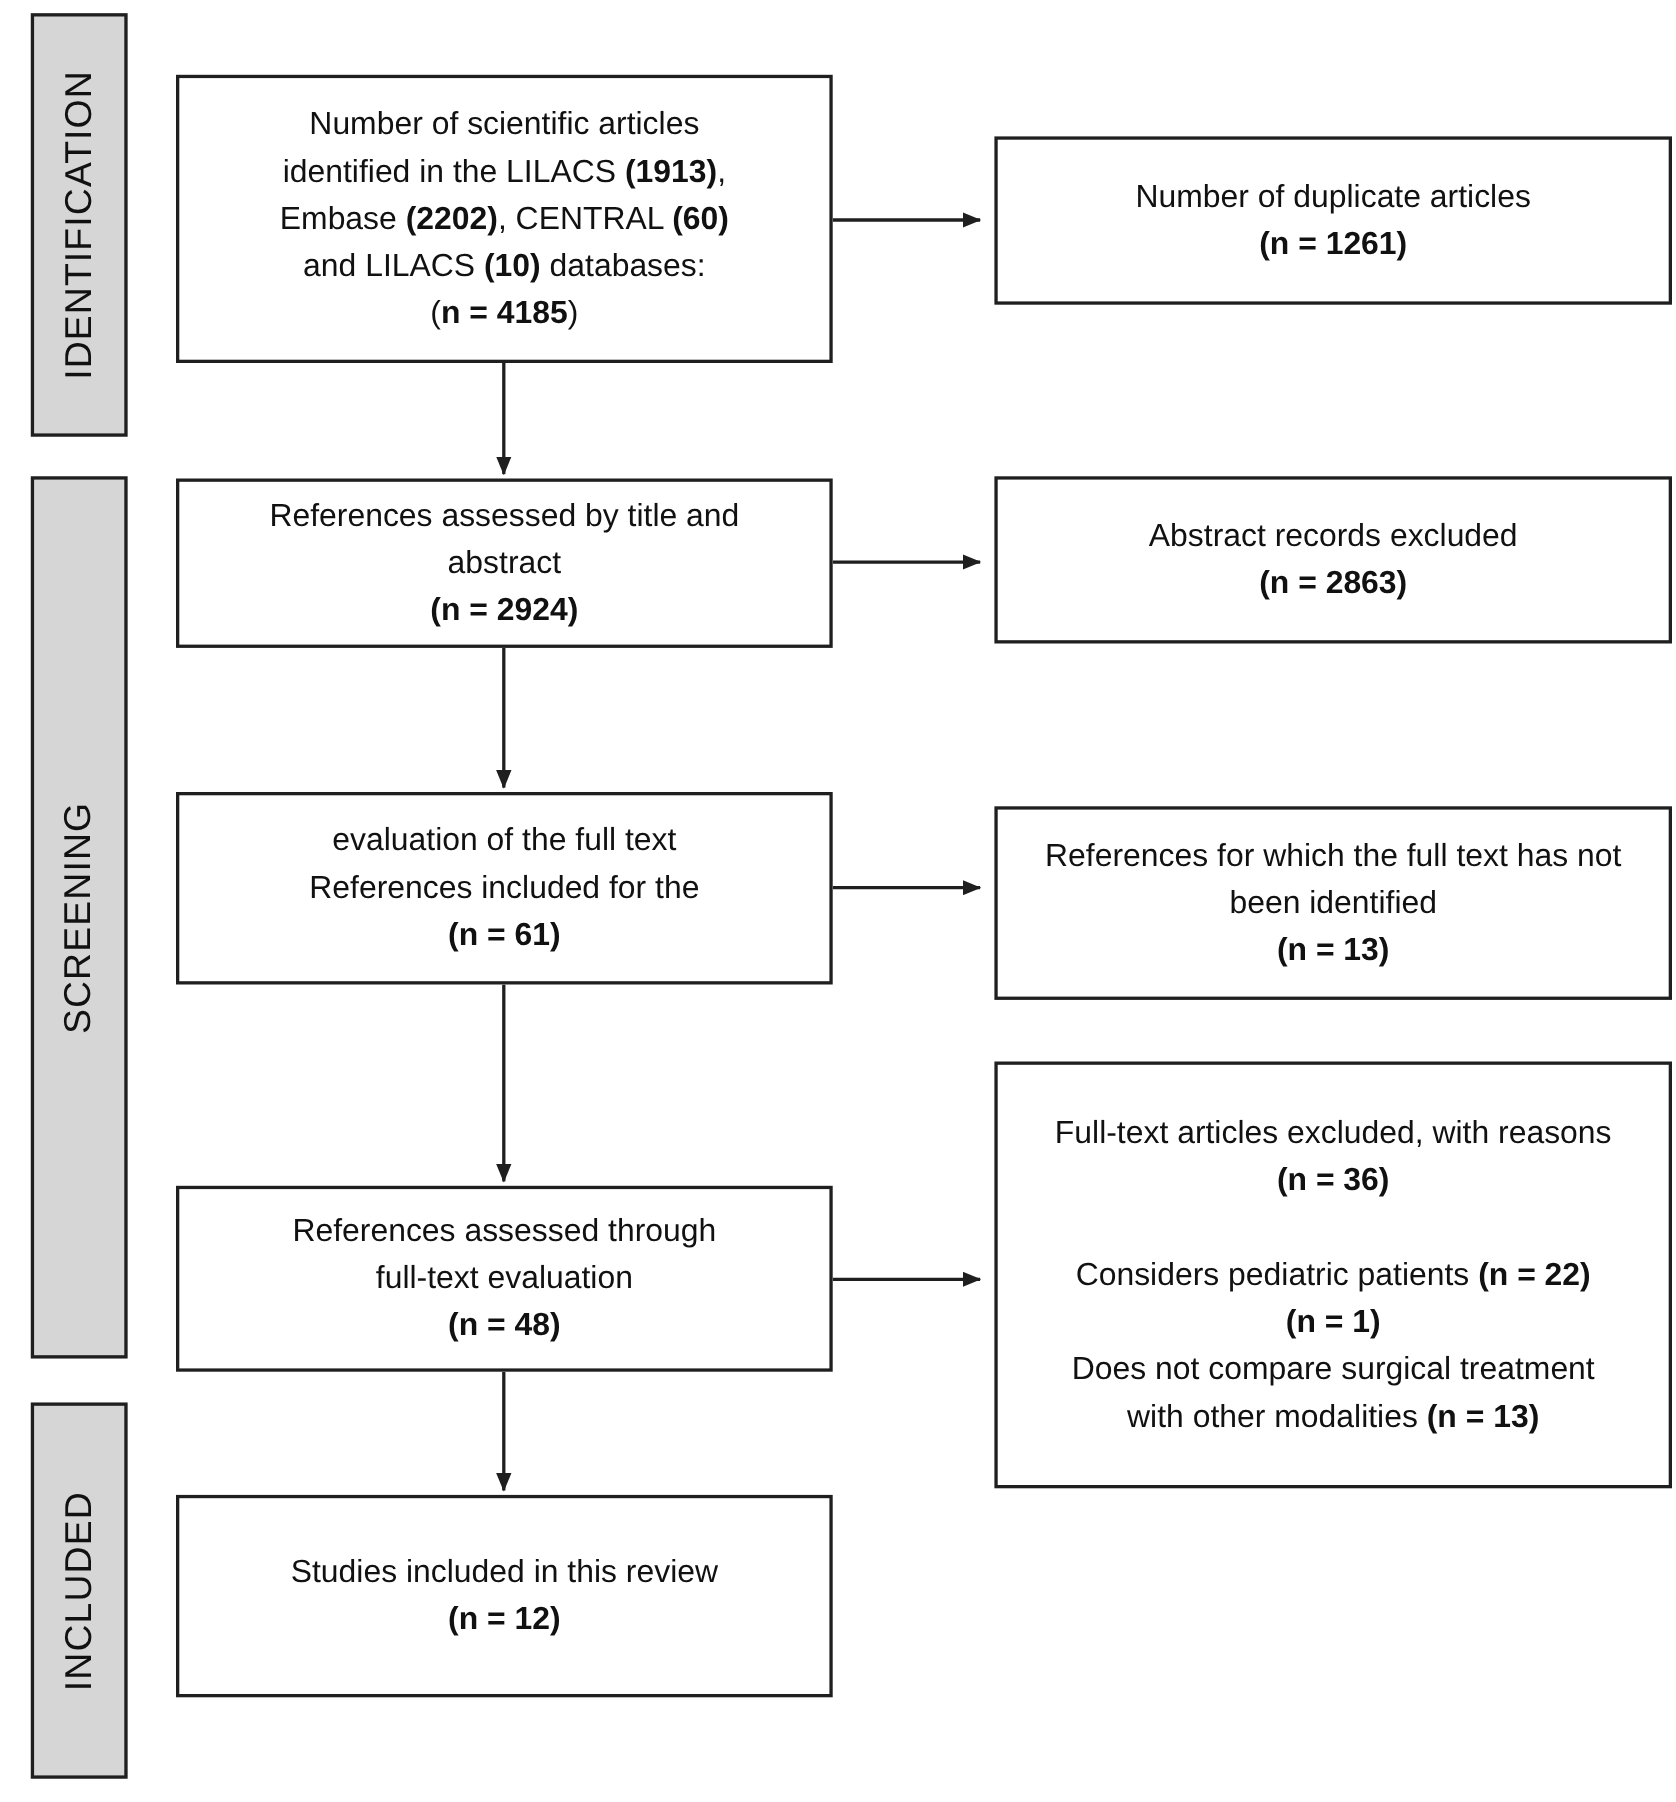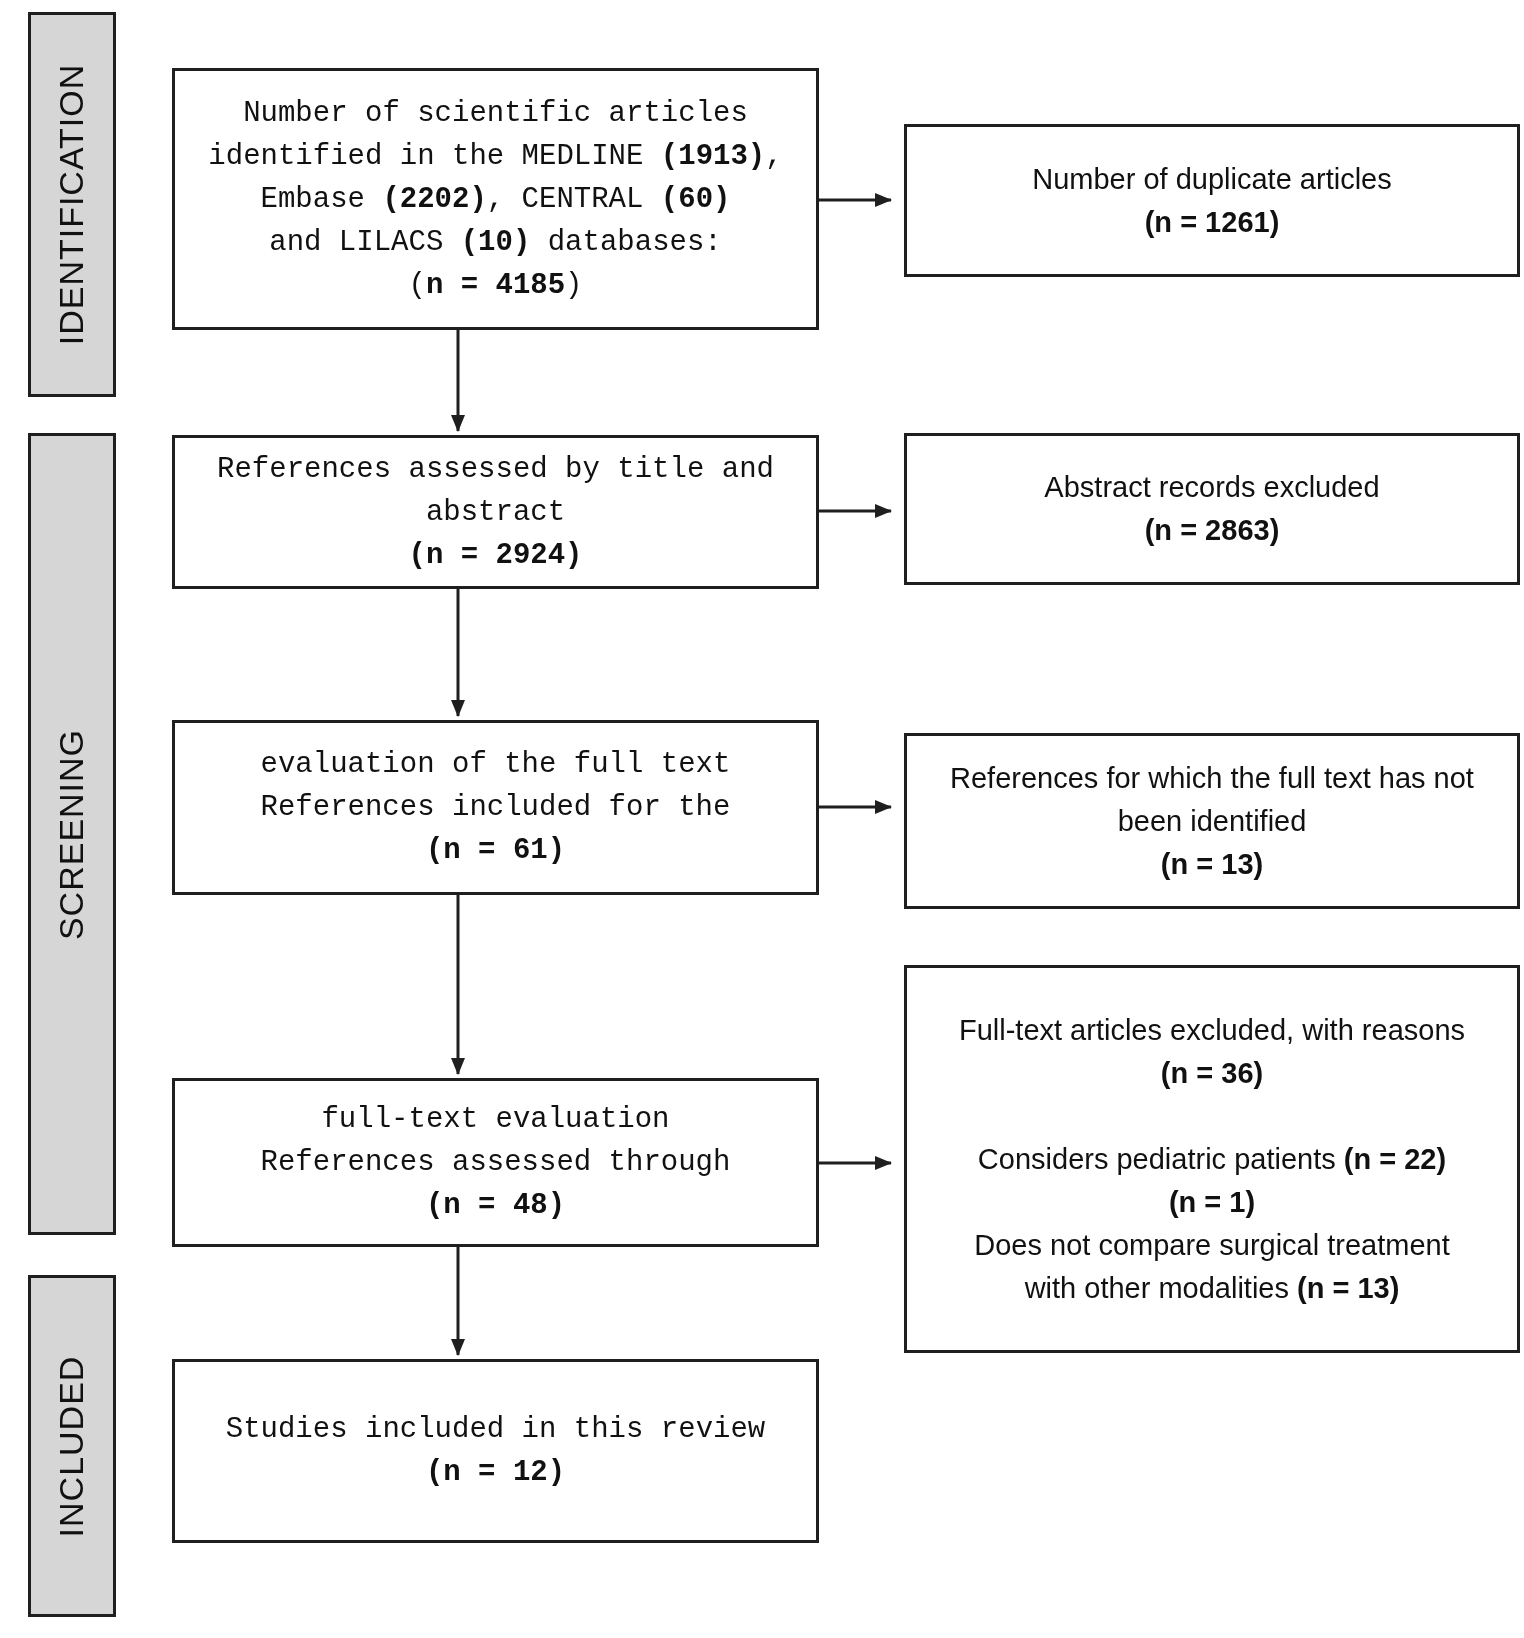--- a/index.html
+++ b/index.html
@@ -47,21 +47,21 @@
     box-sizing: border-box;
     display: flex;
     flex-direction: column;
     align-items: center;
     justify-content: center;
     text-align: center;
     font-size: 29px;
     line-height: 43px;
     padding: 6px 14px;
   }
-  .box.main  { left: 172px; width: 647px; font-family: Liberation Mono, monospace; }
+  .box.main  { left: 160px; width: 597px; }
   .box.side  { left: 904px; width: 616px; }
   #box-records-identified      { top: 68px;   height: 262px; }
   #box-title-abstract          { top: 435px;  height: 154px; }
   #box-fulltext-eligibility    { top: 720px;  height: 175px; }
   #box-fulltext-assessed       { top: 1078px; height: 169px; }
   #box-studies-included        { top: 1359px; height: 184px; }
   #box-duplicates              { top: 124px;  height: 153px; }
   #box-abstracts-excluded      { top: 433px;  height: 152px; }
   #box-fulltext-not-identified { top: 733px;  height: 176px; }
   #box-fulltext-excluded       { top: 965px;  height: 388px; }
@@ -97,38 +97,38 @@
   </div>
   <div class="stage" id="stage-screening">
     <span class="vlabel">SCREENING</span>
   </div>
   <div class="stage" id="stage-included">
     <span class="vlabel">INCLUDED</span>
   </div>
 
   <div class="box main" id="box-records-identified">
       <div class="line"><span>Number of scientific articles</span></div>
-      <div class="line"><span>identified in the MEDLINE </span><b>(1913)</b><span>,</span></div>
+      <div class="line"><span>identified in the LILACS </span><b>(1913)</b><span>,</span></div>
       <div class="line"><span>Embase </span><b>(2202)</b><span>, CENTRAL </span><b>(60)</b></div>
       <div class="line"><span>and LILACS </span><b>(10)</b><span> databases:</span></div>
       <div class="line"><span>(</span><b>n = 4185</b><span>)</span></div>
     </div>
   <div class="box main" id="box-title-abstract">
       <div class="line"><span>References assessed by title and</span></div>
       <div class="line"><span>abstract</span></div>
       <div class="line"><b>(n = 2924)</b></div>
     </div>
   <div class="box main" id="box-fulltext-eligibility">
       <div class="line"><span>evaluation of the full text</span></div>
       <div class="line"><span>References included for the</span></div>
       <div class="line"><b>(n = 61)</b></div>
     </div>
   <div class="box main" id="box-fulltext-assessed">
+      <div class="line"><span>References assessed through</span></div>
       <div class="line"><span>full-text evaluation</span></div>
-      <div class="line"><span>References assessed through</span></div>
       <div class="line"><b>(n = 48)</b></div>
     </div>
   <div class="box main" id="box-studies-included">
       <div class="line"><span>Studies included in this review</span></div>
       <div class="line"><b>(n = 12)</b></div>
     </div>
 
   <div class="box side" id="box-duplicates">
       <div class="line"><span>Number of duplicate articles</span></div>
       <div class="line"><b>(n = 1261)</b></div>

